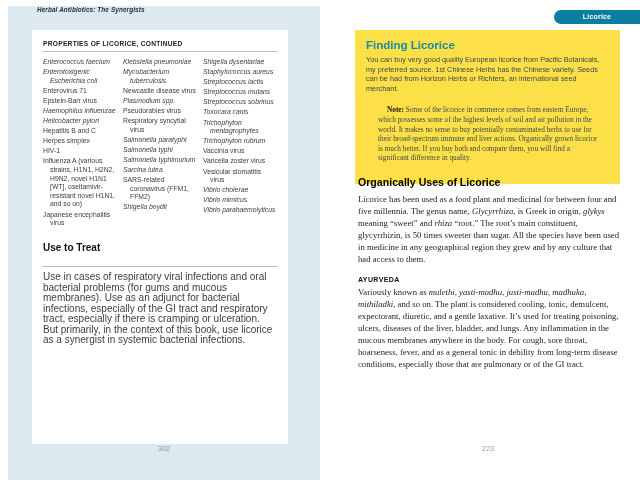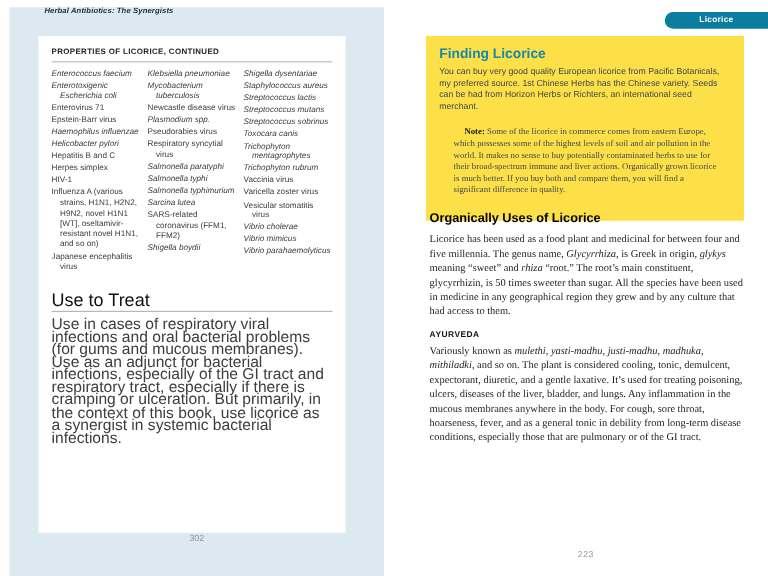--- a/index.html
+++ b/index.html
@@ -28,33 +28,33 @@
     padding-bottom:4px;border-bottom:1px solid #b7c2ca;margin:0 0 6px 0;
   }
   .cols{display:flex;gap:6px;}
   .col{flex:1 1 0;}
   .sp{
     font-size:6.8px;line-height:8.6px;color:#3b3b3b;
     padding-left:7px;text-indent:-7px;margin-bottom:1.5px;
   }
   .i{font-style:italic;}
   .h2{
-    font-size:15px;font-weight:normal;color:#101010;
-    margin:13px 0 5px 0;padding-bottom:0;border-bottom:1px solid #b0bac2;
+    font-size:10px;font-weight:bold;color:#101010;
+    margin:13px 0 5px 0;padding-bottom:13px;border-bottom:1px solid #b0bac2;
   }
   .para{
-    font-size:13px;line-height:10.5px;color:#3d3d3d;margin:0;
+    font-size:10px;line-height:10.5px;color:#3d3d3d;margin:0;
   }
   .note-p{margin:0;text-indent:10px;}
   .note-b{font-weight:bold;color:#141414;}
   .pg{
     position:absolute;top:444px;font-size:7.4px;color:#8a98a4;text-align:center;
   }
   .pg-left{left:8px;width:312px;}
-  .pg-right{left:356px;width:264px;color:#9a9a9a;font-family:Liberation Mono, monospace;margin-top:15px;}
+  .pg-right{left:356px;width:264px;color:#9a9a9a;font-family:Liberation Sans, sans-serif;}
   
   .tab{
     position:absolute;right:0;top:10px;width:86px;height:14px;
     background:#0b7d9e;border-radius:7px 0 0 7px;
     color:#ffffff;font-size:7px;font-weight:bold;line-height:14px;text-align:center;
     letter-spacing:.2px;
   }
   .finding-box{
     position:absolute;left:355px;top:30px;width:243px;
     background:#fde047;padding:9px 11px 9px 11px;

